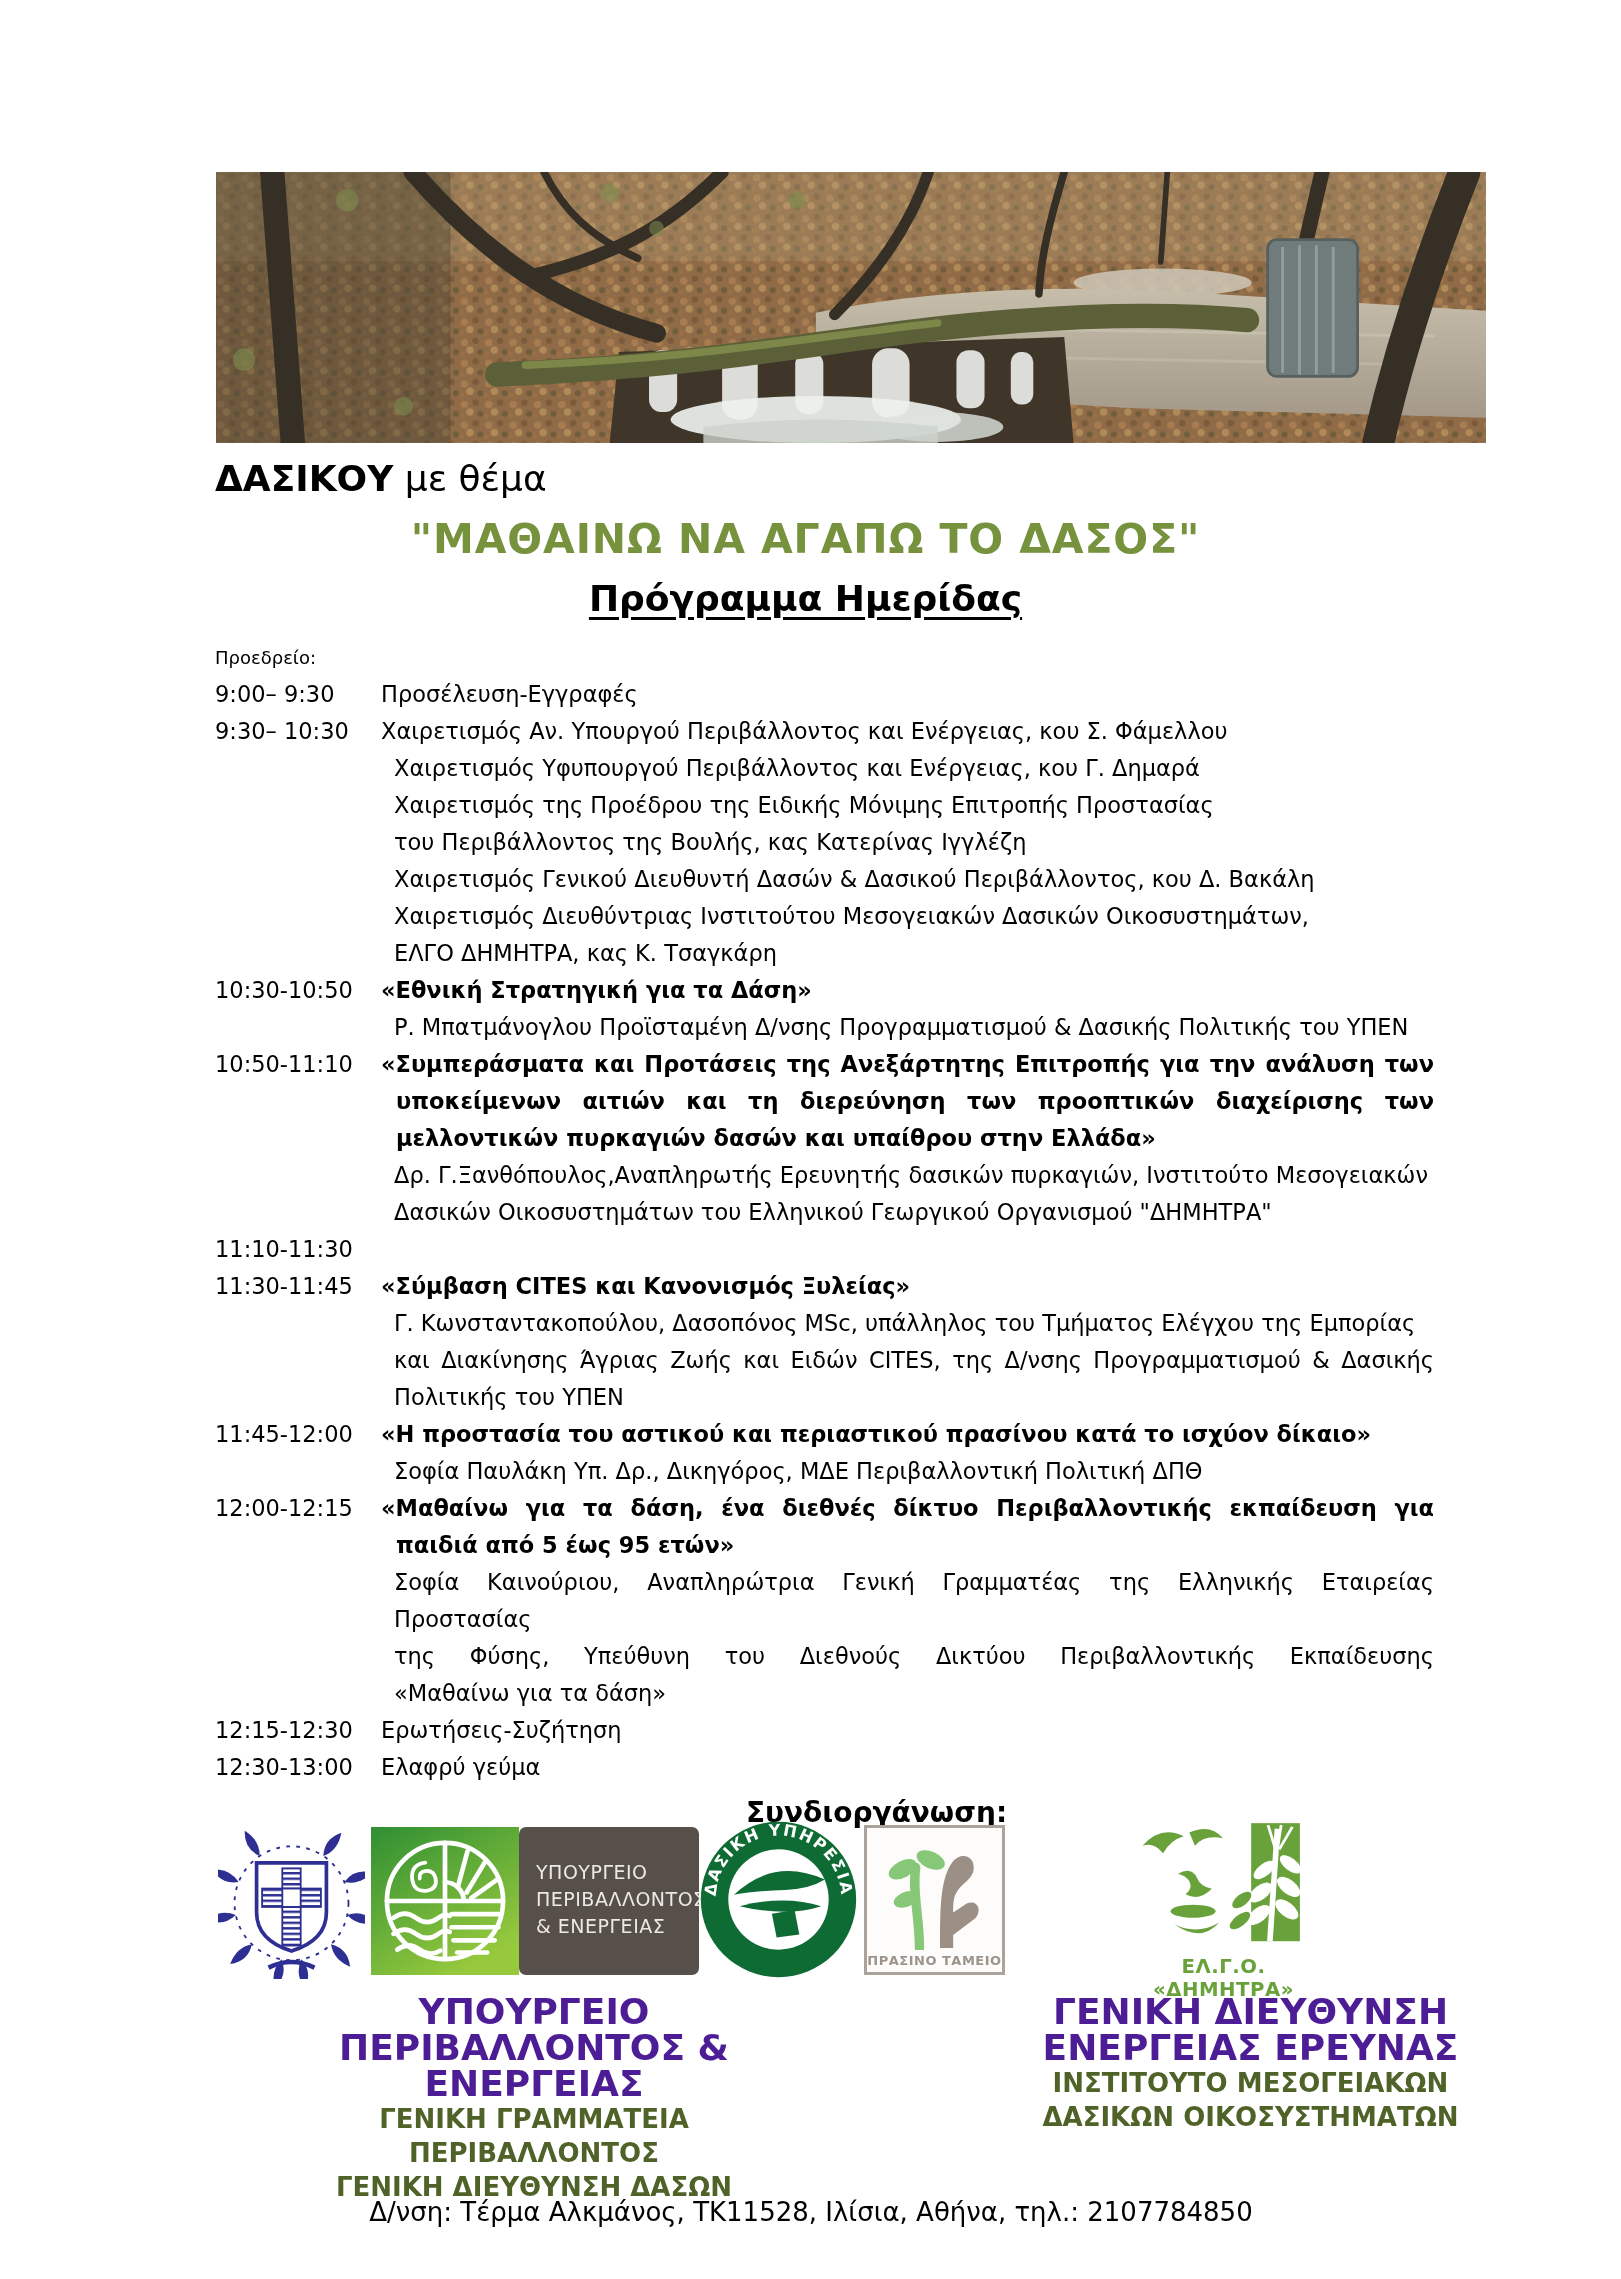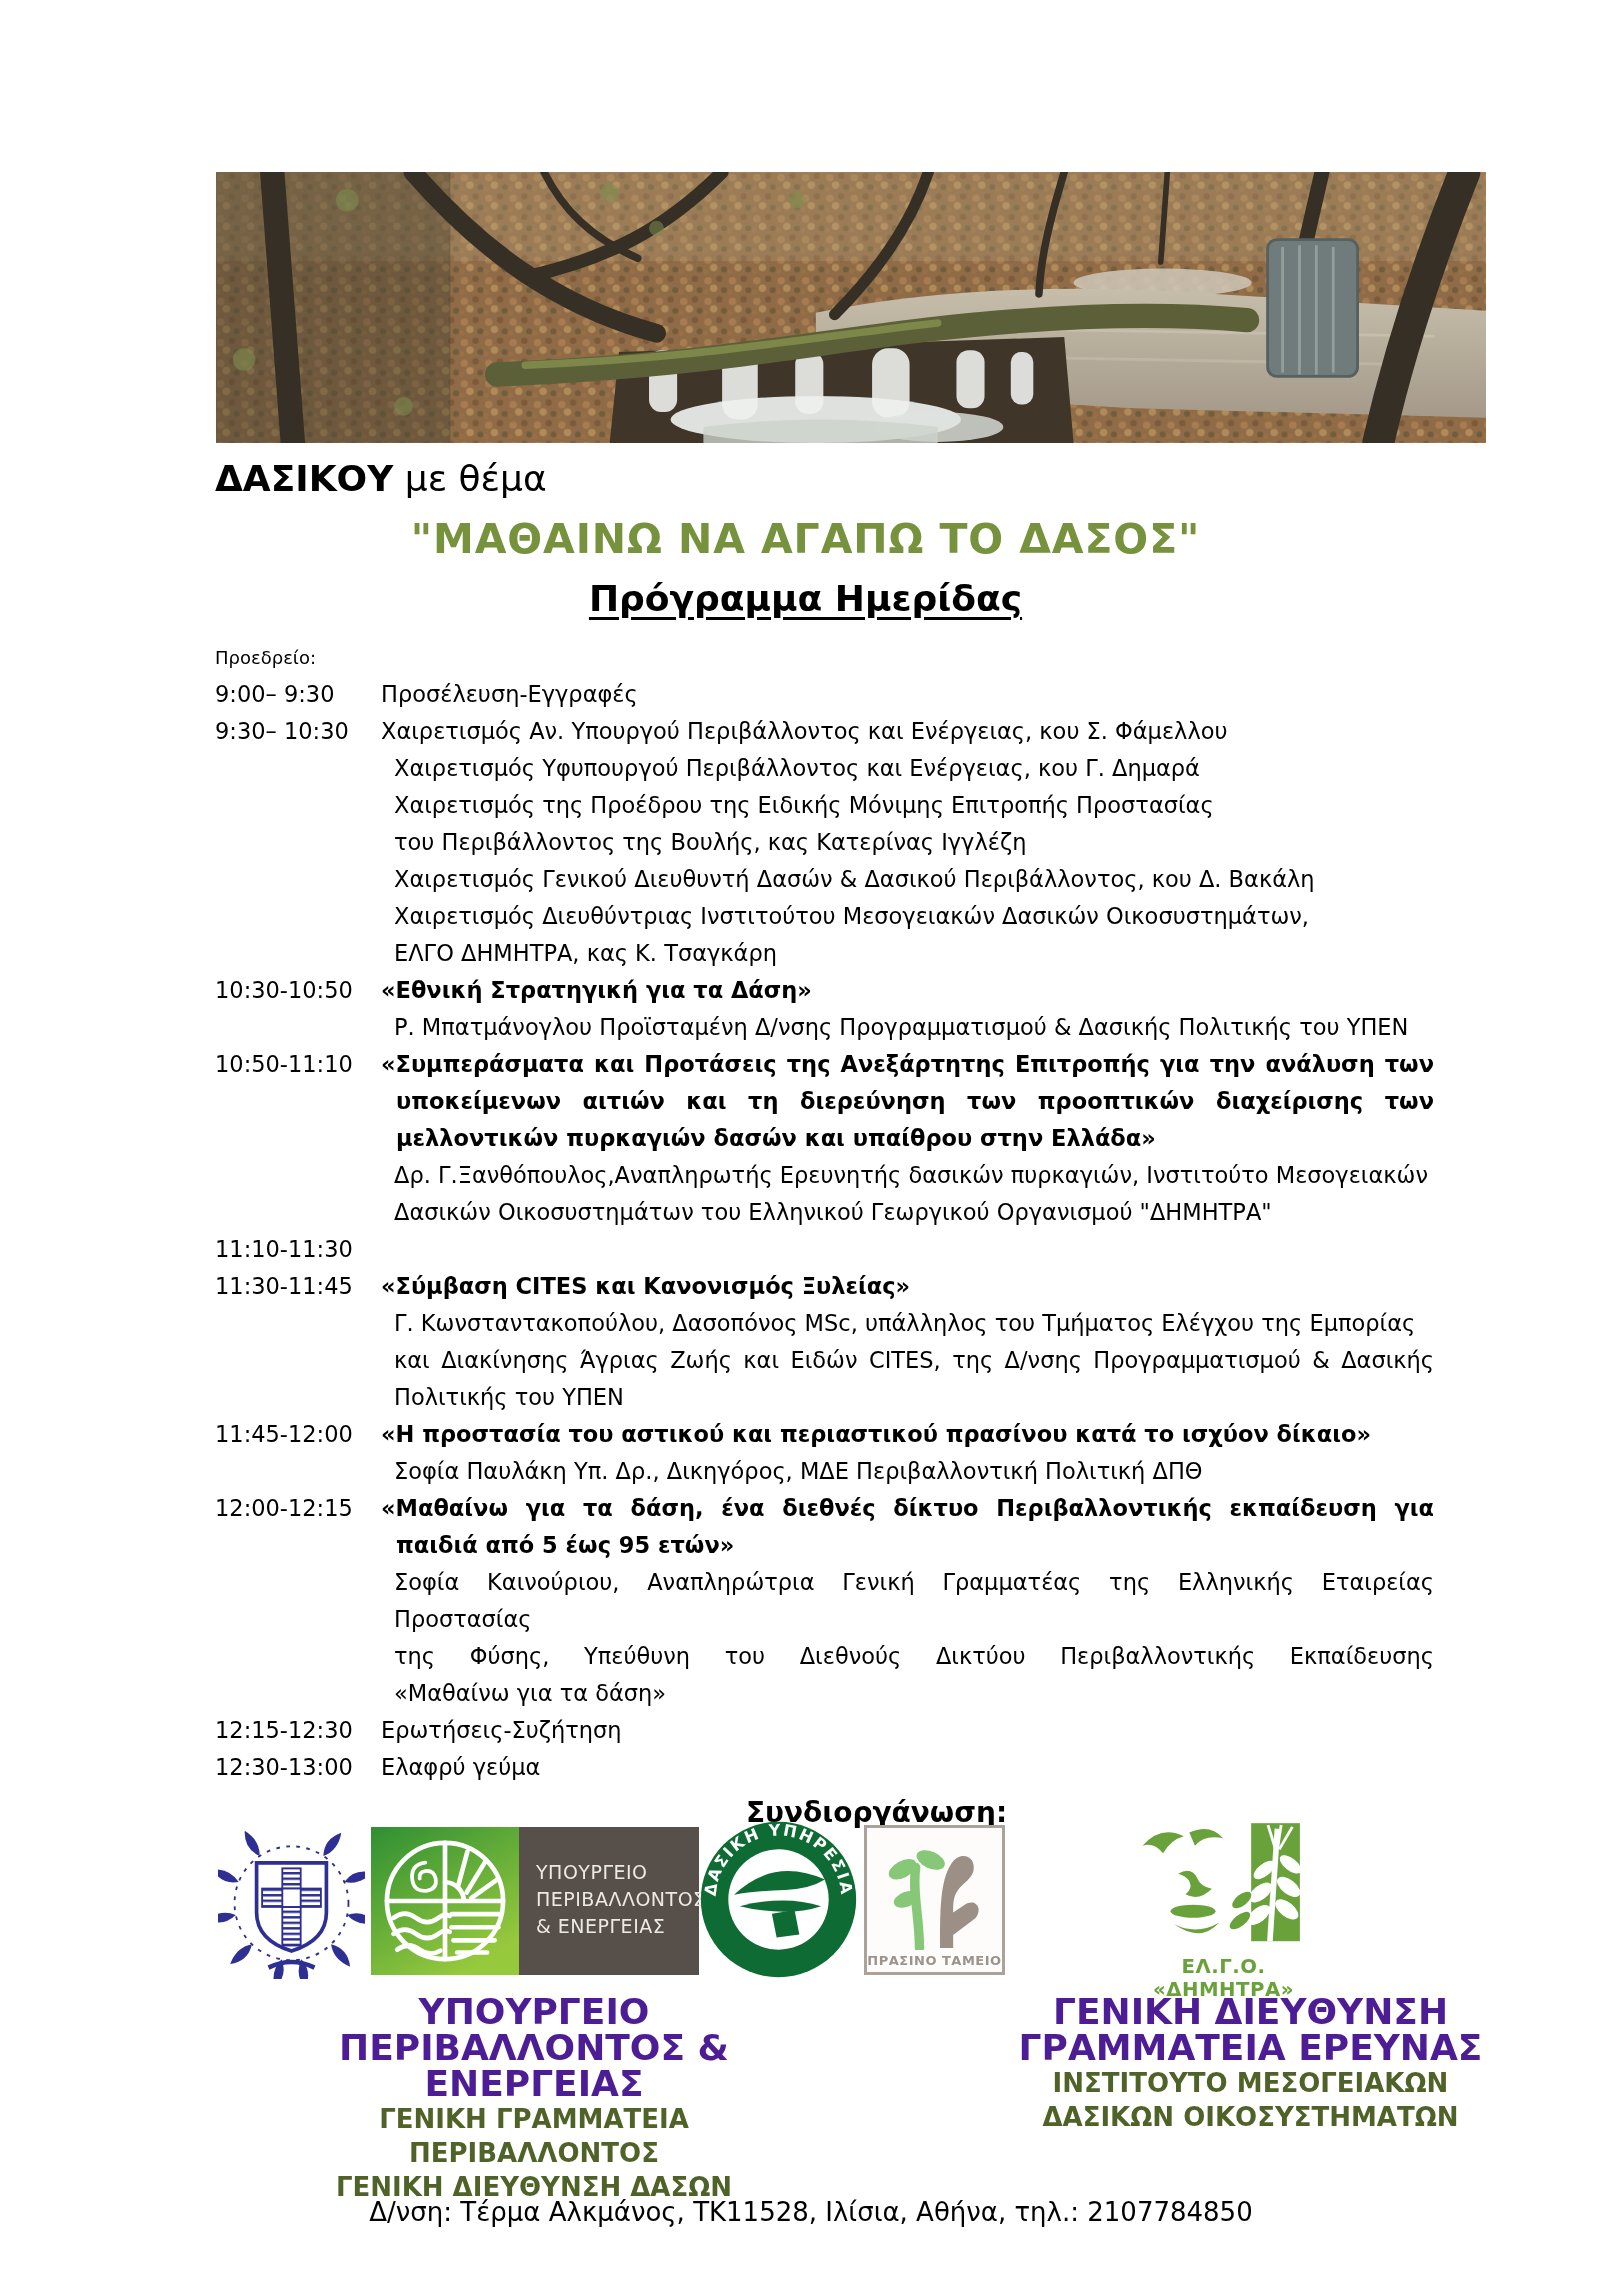--- a/index.html
+++ b/index.html
@@ -24,21 +24,21 @@
   .pl .tx{display:block;}
   .pl.b .tx{font-weight:bold;}
   .pl.ind .tx{padding-left:15px;}
   .pl.sp .tx{padding-left:13px;}
   .pl.just .tx{text-align:justify;text-align-last:justify;}
   .coorg{margin-top:7.5px;font-size:28px;line-height:37px;font-weight:bold;text-align:center;
          transform:translateX(52px);}
   
   .logo{position:absolute;}
   .ministry-text{position:absolute;left:519px;top:1827px;width:180px;height:148px;background:#57504A;
-      color:#EDE9E4;font-size:19px;line-height:27px;padding:0;box-sizing:border-box;}
+      color:#EDE9E4;font-size:19px;line-height:27px;padding:0;box-sizing:border-box;border-radius:7px;}
   .ministry-text .inner{padding:32px 0 0 17px;letter-spacing:0.5px;}
   .gf-box{position:absolute;left:864px;top:1825px;width:141px;height:150px;border:3.7px solid #ABA29A;
       box-sizing:border-box;background:#fdfcfa;}
   .gf-cap{position:absolute;left:0;bottom:3.7px;width:100%;text-align:center;color:#9C948C;
       font-size:13px;font-weight:bold;letter-spacing:0.5px;}
   .elgo{position:absolute;left:1115px;top:1823px;width:217px;text-align:center;}
   .elgo-cap{margin-top:3.7px;color:#69A23B;font-size:19.7px;font-weight:bold;letter-spacing:0.5px;}
   
   .orgcol{position:absolute;text-align:center;font-weight:bold;}
   .orgcol .blk{font-size:36px;line-height:36px;color:#4c1d95;}
@@ -375,21 +375,21 @@
   </div>
 
   <div class="orgcol orgcol-left">
     <div class="blk">ΥΠΟΥΡΓΕΙΟ ΠΕΡΙΒΑΛΛΟΝΤΟΣ &amp;</div>
     <div class="blk">ΕΝΕΡΓΕΙΑΣ</div>
     <div class="grn">ΓΕΝΙΚΗ ΓΡΑΜΜΑΤΕΙΑ ΠΕΡΙΒΑΛΛΟΝΤΟΣ</div>
     <div class="grn">ΓΕΝΙΚΗ ΔΙΕΥΘΥΝΣΗ ΔΑΣΩΝ</div>
   </div>
   <div class="orgcol orgcol-right">
     <div class="blk">ΓΕΝΙΚΗ ΔΙΕΥΘΥΝΣΗ</div>
-    <div class="blk">ΓΡΑΜΜΑΤΕΙΑ ΕΡΕΥΝΑΣ</div>
+    <div class="blk">ΕΝΕΡΓΕΙΑΣ ΕΡΕΥΝΑΣ</div>
     <div class="grn">ΙΝΣΤΙΤΟΥΤΟ ΜΕΣΟΓΕΙΑΚΩΝ</div>
     <div class="grn">ΔΑΣΙΚΩΝ ΟΙΚΟΣΥΣΤΗΜΑΤΩΝ</div>
   </div>
 
   <div class="footer-address">Δ/νση: Τέρμα Αλκμάνος, ΤΚ11528, Ιλίσια, Αθήνα, τηλ.: 2107784850</div>
 
 </div>
 
 
 </body></html>

